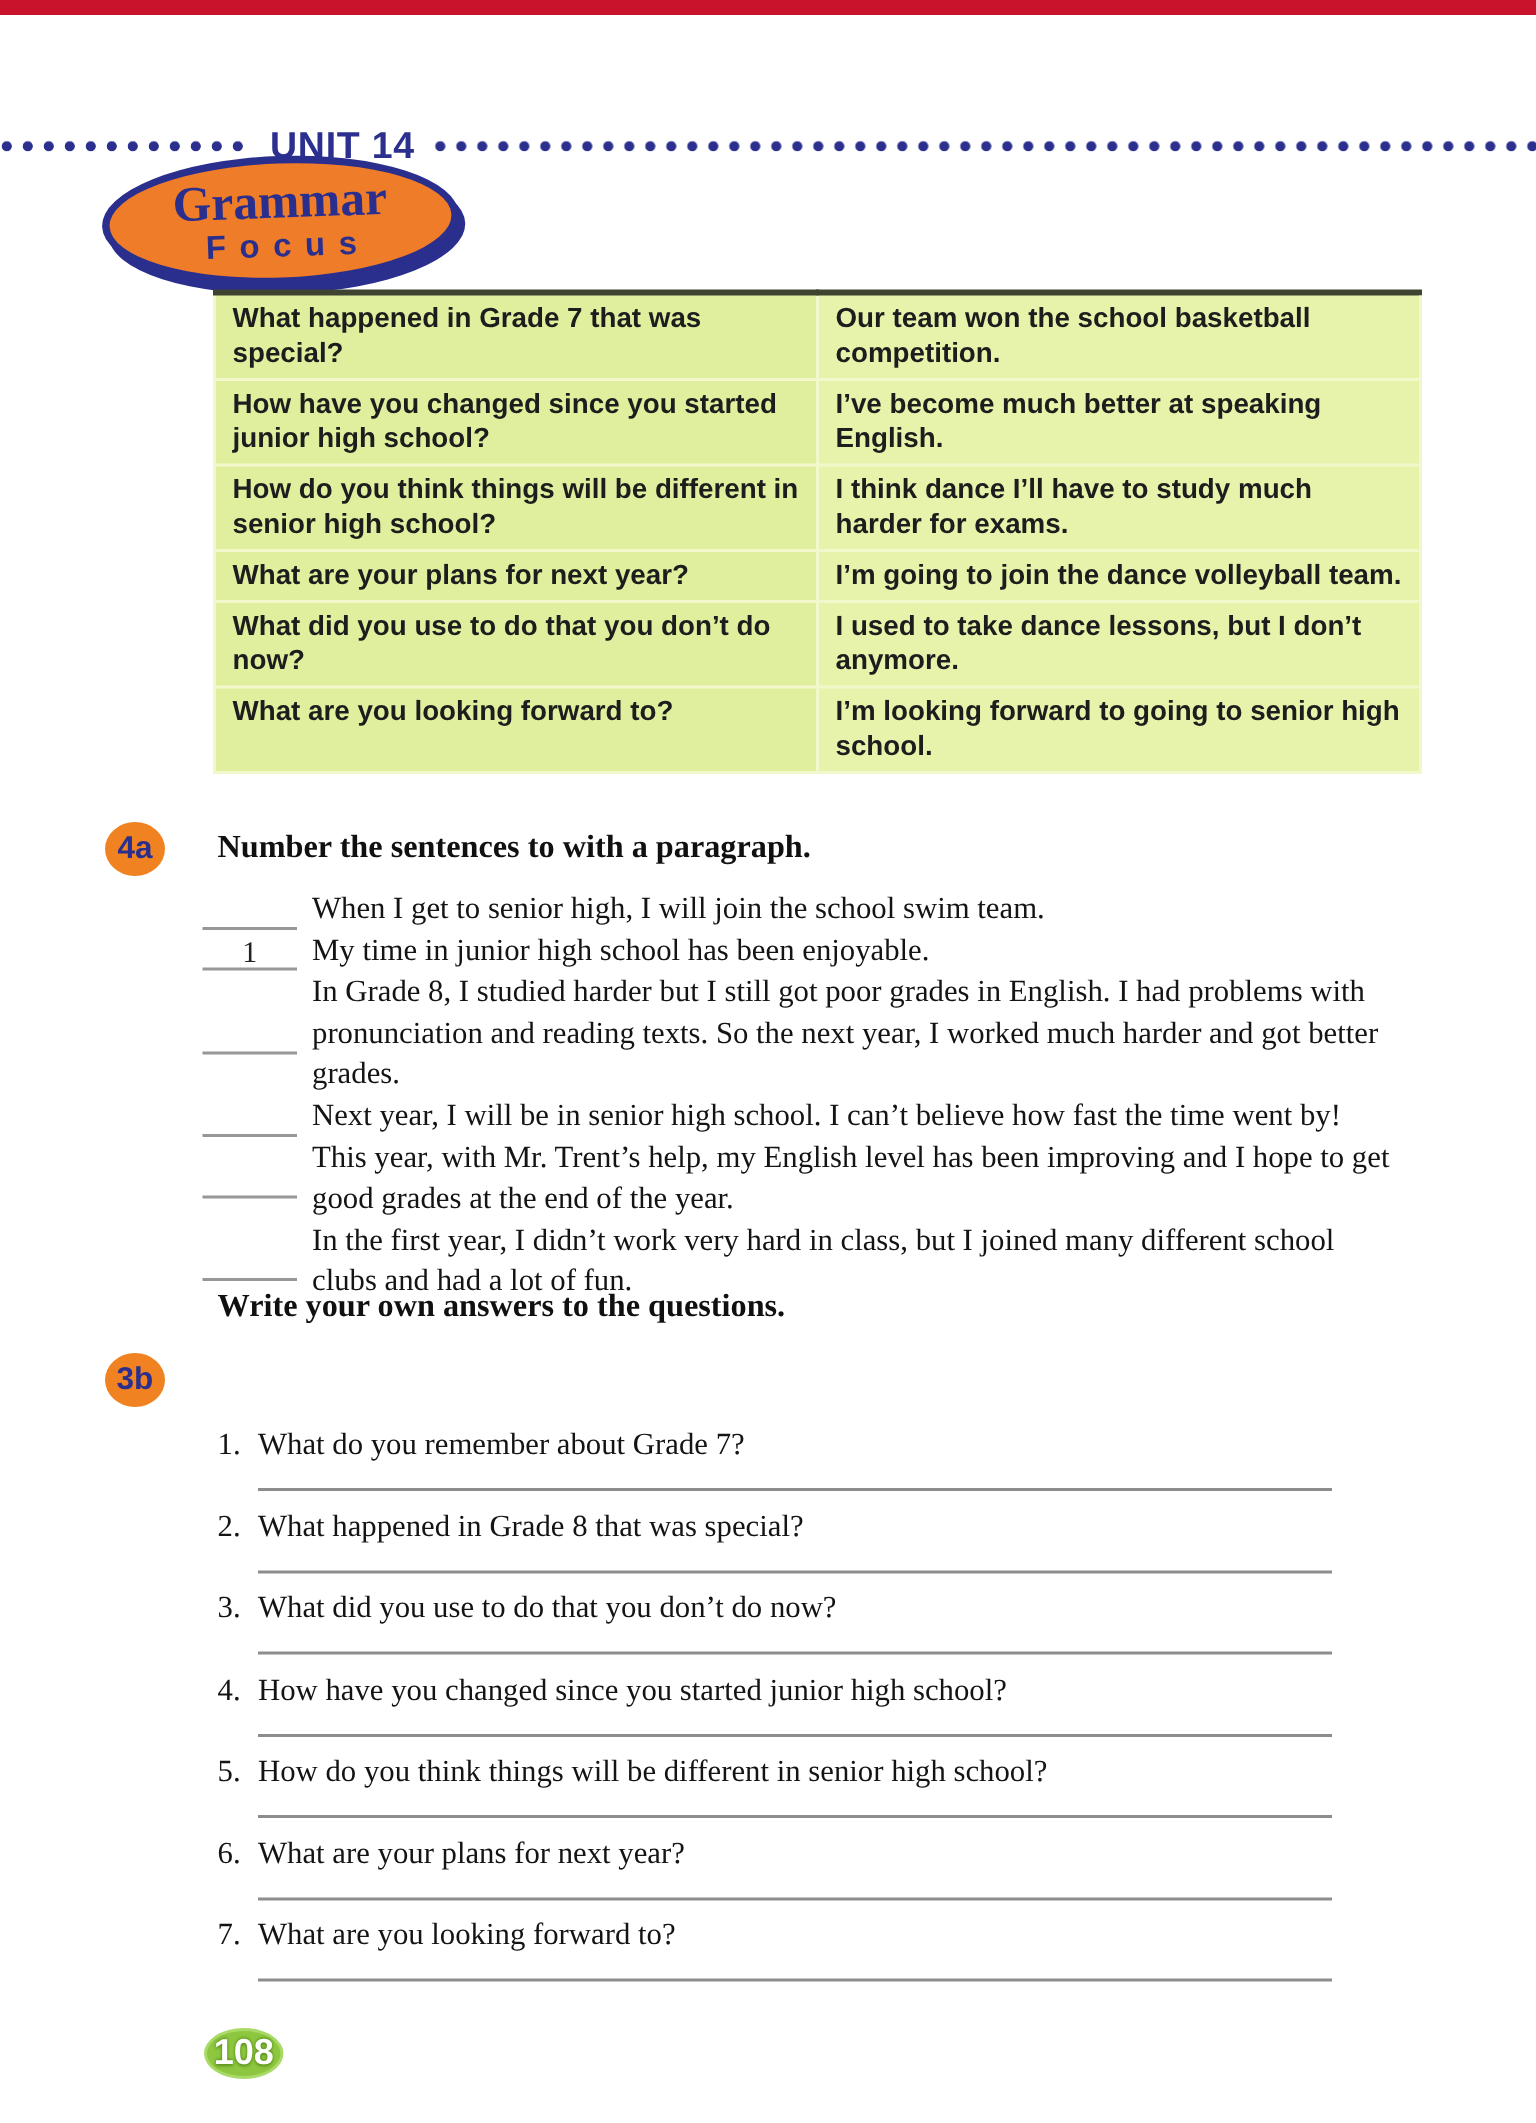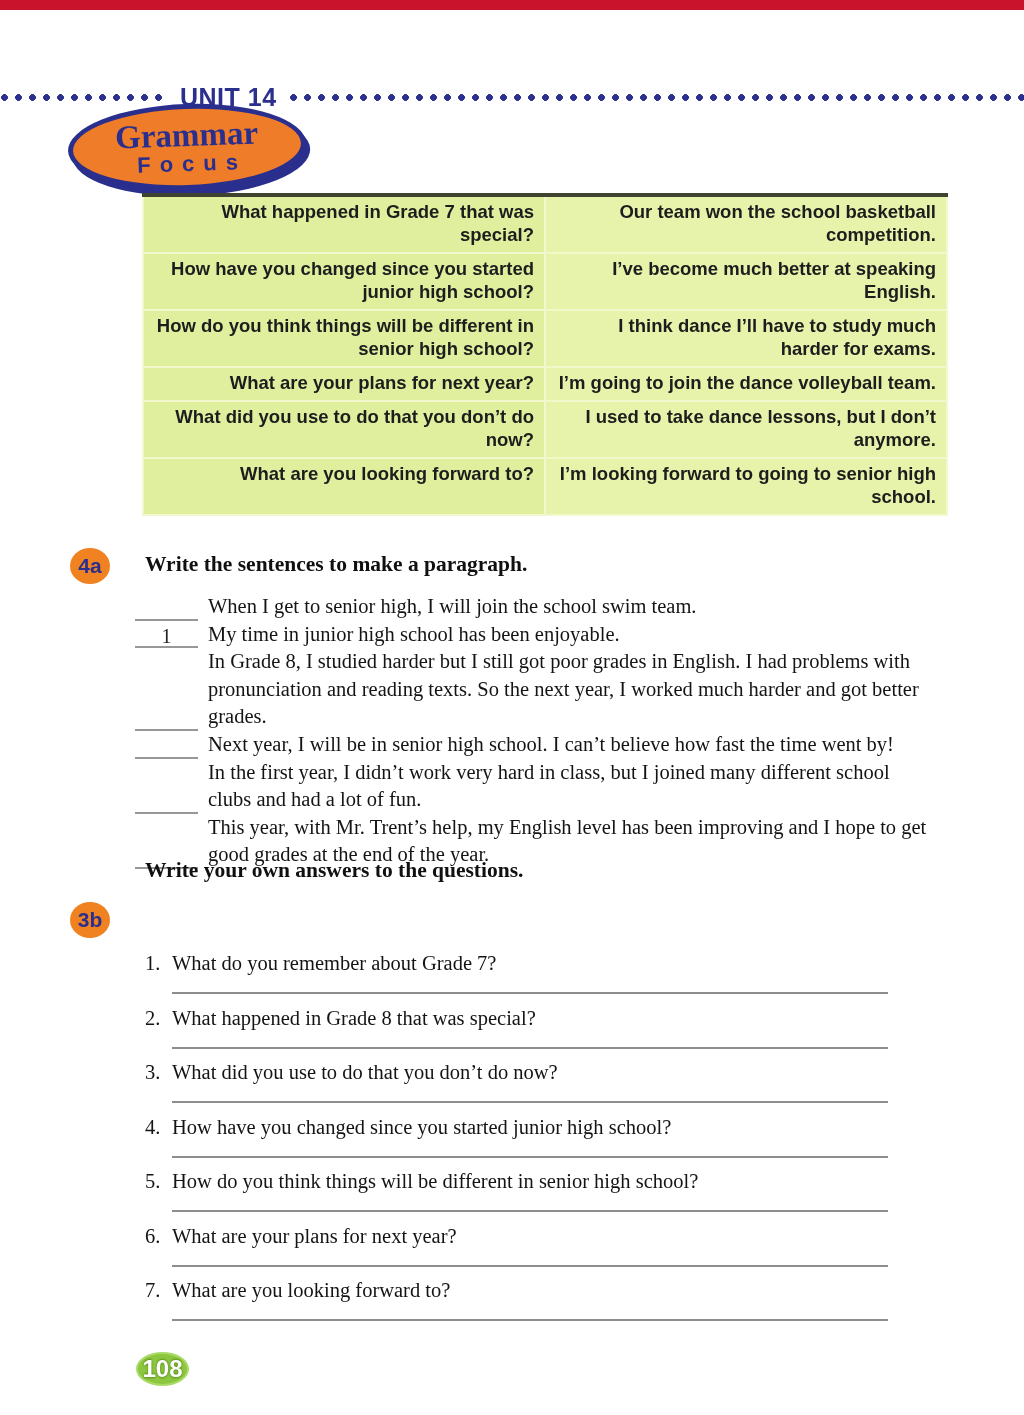--- a/index.html
+++ b/index.html
@@ -31,41 +31,41 @@
   .gf-line1 { font-family:"Liberation Serif", serif; font-weight:bold; font-size:33px;
               color:#2a2f8e; line-height:34px; }
   .gf-line2 { font-family:"Liberation Sans", sans-serif; font-weight:bold; font-size:22px;
               color:#2a2f8e; letter-spacing:9px; line-height:24px; margin-left:9px; }
 
   
   .gf-table { position:absolute; left:142px; top:193px; width:806px;
               border-collapse:collapse; table-layout:fixed;
               font-family:"Liberation Sans", sans-serif; font-weight:bold;
               font-size:18.5px; line-height:23px; color:#1d1d1d;
-              border-top:4px solid #3f4430;text-align:right; }
+              border-top:4px solid #3f4430; }
   .gf-table td { width:50%; vertical-align:top; padding:3px 10px 6px 11px;
                  border:2px solid #f2f8cc; }
   .gf-table td.q-cell { background:#dfef9e; }
   .gf-table td.a-cell { background:#e7f3ab; }
 
   
   .sec-badge { position:absolute; width:40px; height:36px; border-radius:50%;
                background:#f08221; color:#2a2f8e;
                font-family:"Liberation Sans", sans-serif; font-weight:bold; font-size:21px;
                display:flex; align-items:center; justify-content:center; }
   .badge-4a { left:70px; top:548px; }
   .badge-4b { left:70px; top:902px; }
   .sec-title { position:absolute; left:145px; font-family:"Liberation Serif", serif;
                font-weight:bold; font-size:21.5px; color:#101010; }
   .title-4a { top:552px; }
   .title-4b { top:858px; }
 
   
   .para-list { position:absolute; left:135px; top:593px; width:800px; }
-  .para-item { display:flex; align-items:flex-end; font-size:20.5px; line-height:27.6px; color:#141414; }
+  .para-item { display:flex; align-items:center; font-size:20.5px; line-height:27.6px; color:#141414; }
   .para-blank { flex:0 0 63px; height:25px; border-bottom:2px solid #979797;
                 margin-right:10px; margin-top:1px; text-align:center;
                 font-family:"Liberation Serif", serif; font-size:20px; line-height:26px; color:#222; }
   .para-text { flex:1 1 auto; }
 
   
   .q-list { position:absolute; left:145px; top:949px; width:790px; }
   .q-block { margin-bottom:9.5px; }
   .q-row { display:flex; font-size:20.5px; line-height:28px; color:#141414; }
   .q-num { flex:0 0 27px; }
@@ -118,46 +118,46 @@
       <td class="a-cell">I used to take dance lessons, but I don’t anymore.</td>
     </tr>
     <tr>
       <td class="q-cell">What are you looking forward to?</td>
       <td class="a-cell">I’m looking forward to going to senior high school.</td>
     </tr>
   </tbody>
 </table>
 
 <div class="sec-badge badge-4a">4a</div>
-<div class="sec-title title-4a">Write the sentences to make a paragraph.</div>
+<div class="sec-title title-4a">Number the sentences to with a paragraph.</div>
 
 <div class="para-list">
   <div class="para-item">
     <div class="para-blank"></div>
     <div class="para-text">When I get to senior high, I will join the school swim team.</div>
   </div>
   <div class="para-item">
     <div class="para-blank">1</div>
     <div class="para-text">My time in junior high school has been enjoyable.</div>
   </div>
   <div class="para-item">
     <div class="para-blank"></div>
     <div class="para-text">In Grade 8, I studied harder but I still got poor grades in English. I had problems with pronunciation and reading texts. So the next year, I worked much harder and got better grades.</div>
   </div>
   <div class="para-item">
     <div class="para-blank"></div>
     <div class="para-text">Next year, I will be in senior high school. I can’t believe how fast the time went by!</div>
   </div>
   <div class="para-item">
     <div class="para-blank"></div>
+    <div class="para-text">This year, with Mr. Trent’s help, my English level has been improving and I hope to get good grades at the end of the year.</div>
+  </div>
+  <div class="para-item">
+    <div class="para-blank"></div>
     <div class="para-text">In the first year, I didn’t work very hard in class, but I joined many different school clubs and had a lot of fun.</div>
-  </div>
-  <div class="para-item">
-    <div class="para-blank"></div>
-    <div class="para-text">This year, with Mr. Trent’s help, my English level has been improving and I hope to get good grades at the end of the year.</div>
   </div>
 </div>
 
 <div class="sec-badge badge-4b">3b</div>
 <div class="sec-title title-4b">Write your own answers to the questions.</div>
 
 <div class="q-list">
   <div class="q-block">
     <div class="q-row">
       <div class="q-num">1.</div>

